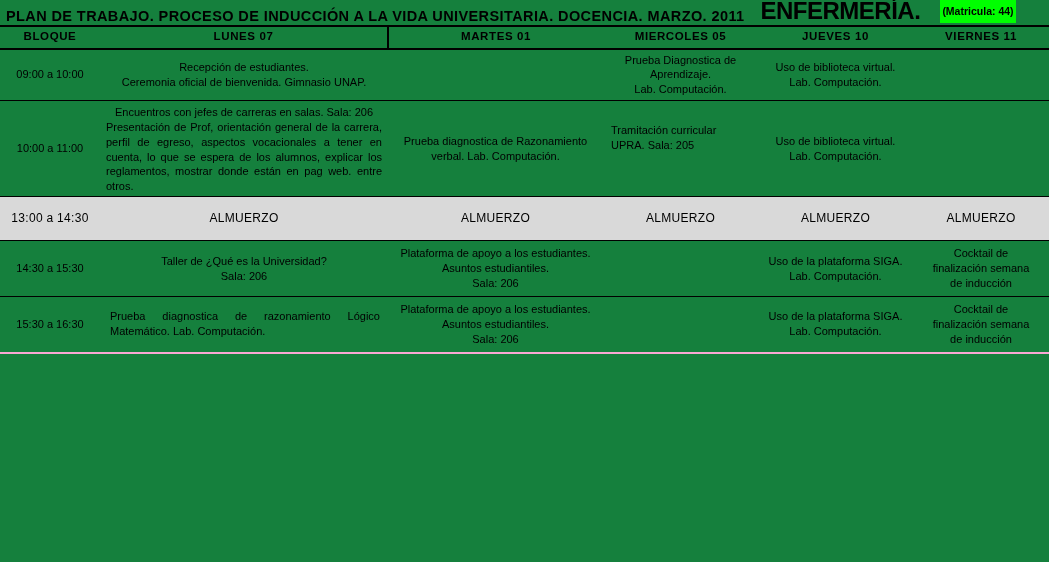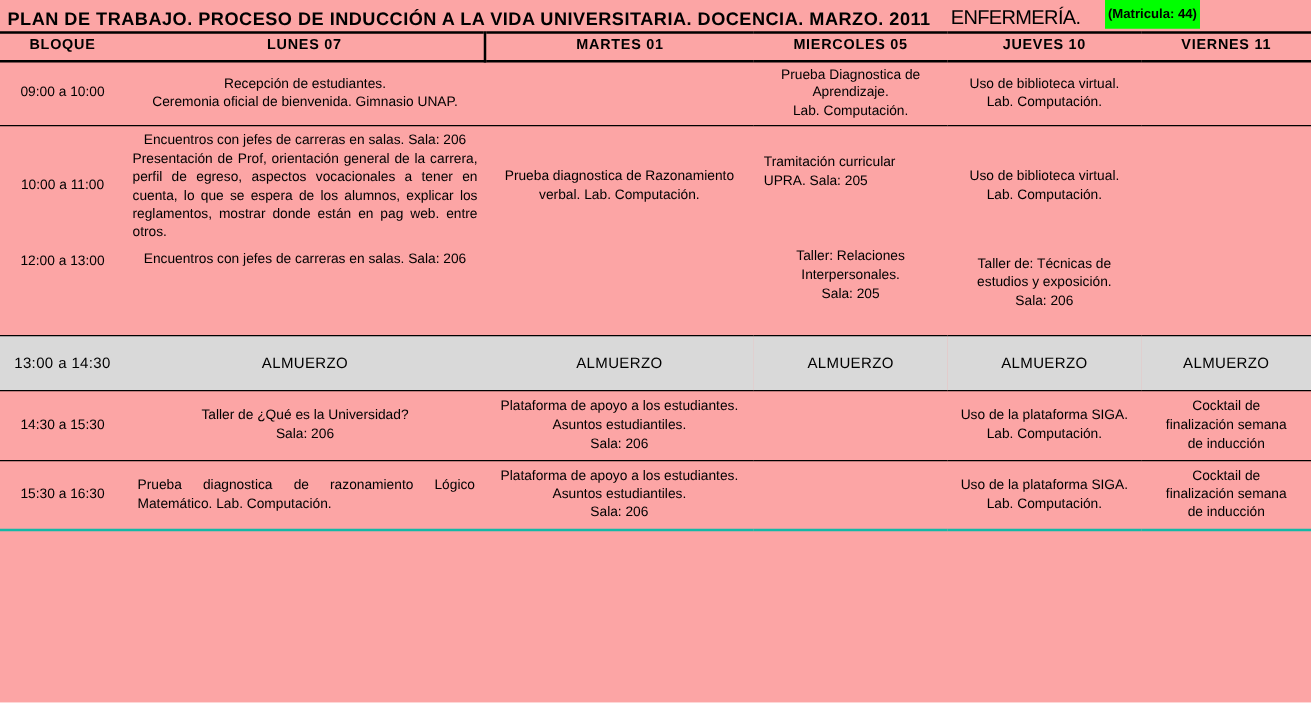--- a/index.html
+++ b/index.html
@@ -13,41 +13,41 @@
     height: 562px;
     font-family: "Liberation Sans", sans-serif;
     color: #000000;
     overflow: hidden;
   }
 
   .page {
     position: relative;
     width: 1049px;
     height: 562px;
-    background: #fca5a5;
+    background: #15803d;
   }
 
   
   .titlebar {
     position: relative;
     height: 25px;
     display: flex;
     align-items: flex-end;
     padding: 0 0 2px 6px;
     white-space: nowrap;
   }
   .title-main {
     font-size: 14.5px;
     font-weight: bold;
     letter-spacing: 0.4px;
     line-height: 1;
   }
   .title-career {
-    font-size: 16px;
-    font-weight: normal;
+    font-size: 24px;
+    font-weight: bold;
     line-height: 1;
     margin-left: 16px;
     letter-spacing: -0.5px;
   }
   .matricula {
     background: #00ff00;
     font-size: 10.5px;
     font-weight: bold;
     line-height: 1;
     padding: 3px 2px 4px 2px;
@@ -56,21 +56,21 @@
     display: flex;
     align-items: center;
   }
 
   
   table.sched {
     border-collapse: collapse;
     table-layout: fixed;
     width: 1049px;
     border-top: 2px solid #000;
-    border-bottom: 2px solid #14b8a6;
+    border-bottom: 2px solid #f9a8d4;
   }
   table.sched td, table.sched th {
     vertical-align: middle;
     padding: 2px 4px;
     font-size: 11px;
     line-height: 1.35;
     text-align: center;
     border: 0;
   }
 
@@ -160,28 +160,20 @@
           <div style="text-align:center;font-size:11px">Encuentros con jefes de carreras en salas. Sala: 206</div>
           <div style="text-align:justify;text-align-last:justify;font-size:11px;padding:0 2px">Presentación de Prof, orientación general de la carrera, perfil de egreso, aspectos vocacionales a tener en cuenta, lo que se espera de los alumnos, explicar los reglamentos, mostrar donde están en pag web. entre otros.</div>
         </td>
         <td class="ml">Prueba diagnostica de Razonamiento<br>verbal. Lab. Computación.</td>
         <td class="ml" style="vertical-align:top;padding-top:22px;text-align:justify;text-align-last:left;padding-left:8px">Tramitación          curricular<br>UPRA. Sala: 205</td>
         <td class="ml">Uso de biblioteca virtual.<br>Lab. Computación.</td>
         <td class="ml"></td>
       </tr>
 
 
-      <tr style="height:72px">
-        <td class="bloque" style="vertical-align:top;padding-top:6px">12:00  a   13:00</td>
-        <td class="sep-right ml" style="vertical-align:top;padding-top:4px">Encuentros con jefes de carreras en salas. Sala: 206</td>
-        <td class="ml"></td>
-        <td class="ml" style="vertical-align:top;padding-top:2px">Taller: Relaciones<br>Interpersonales.<br>Sala: 205</td>
-        <td class="ml" style="vertical-align:top;padding-top:8px">Taller de: Técnicas de<br>estudios y exposición.<br>Sala: 206</td>
-        <td class="ml"></td>
-      </tr>
 
       <tr class="lunch">
         <td class="bloque">13:00 a 14:30</td>
         <td class="sep-right">ALMUERZO</td>
         <td>ALMUERZO</td>
         <td>ALMUERZO</td>
         <td>ALMUERZO</td>
         <td>ALMUERZO</td>
       </tr>
 

